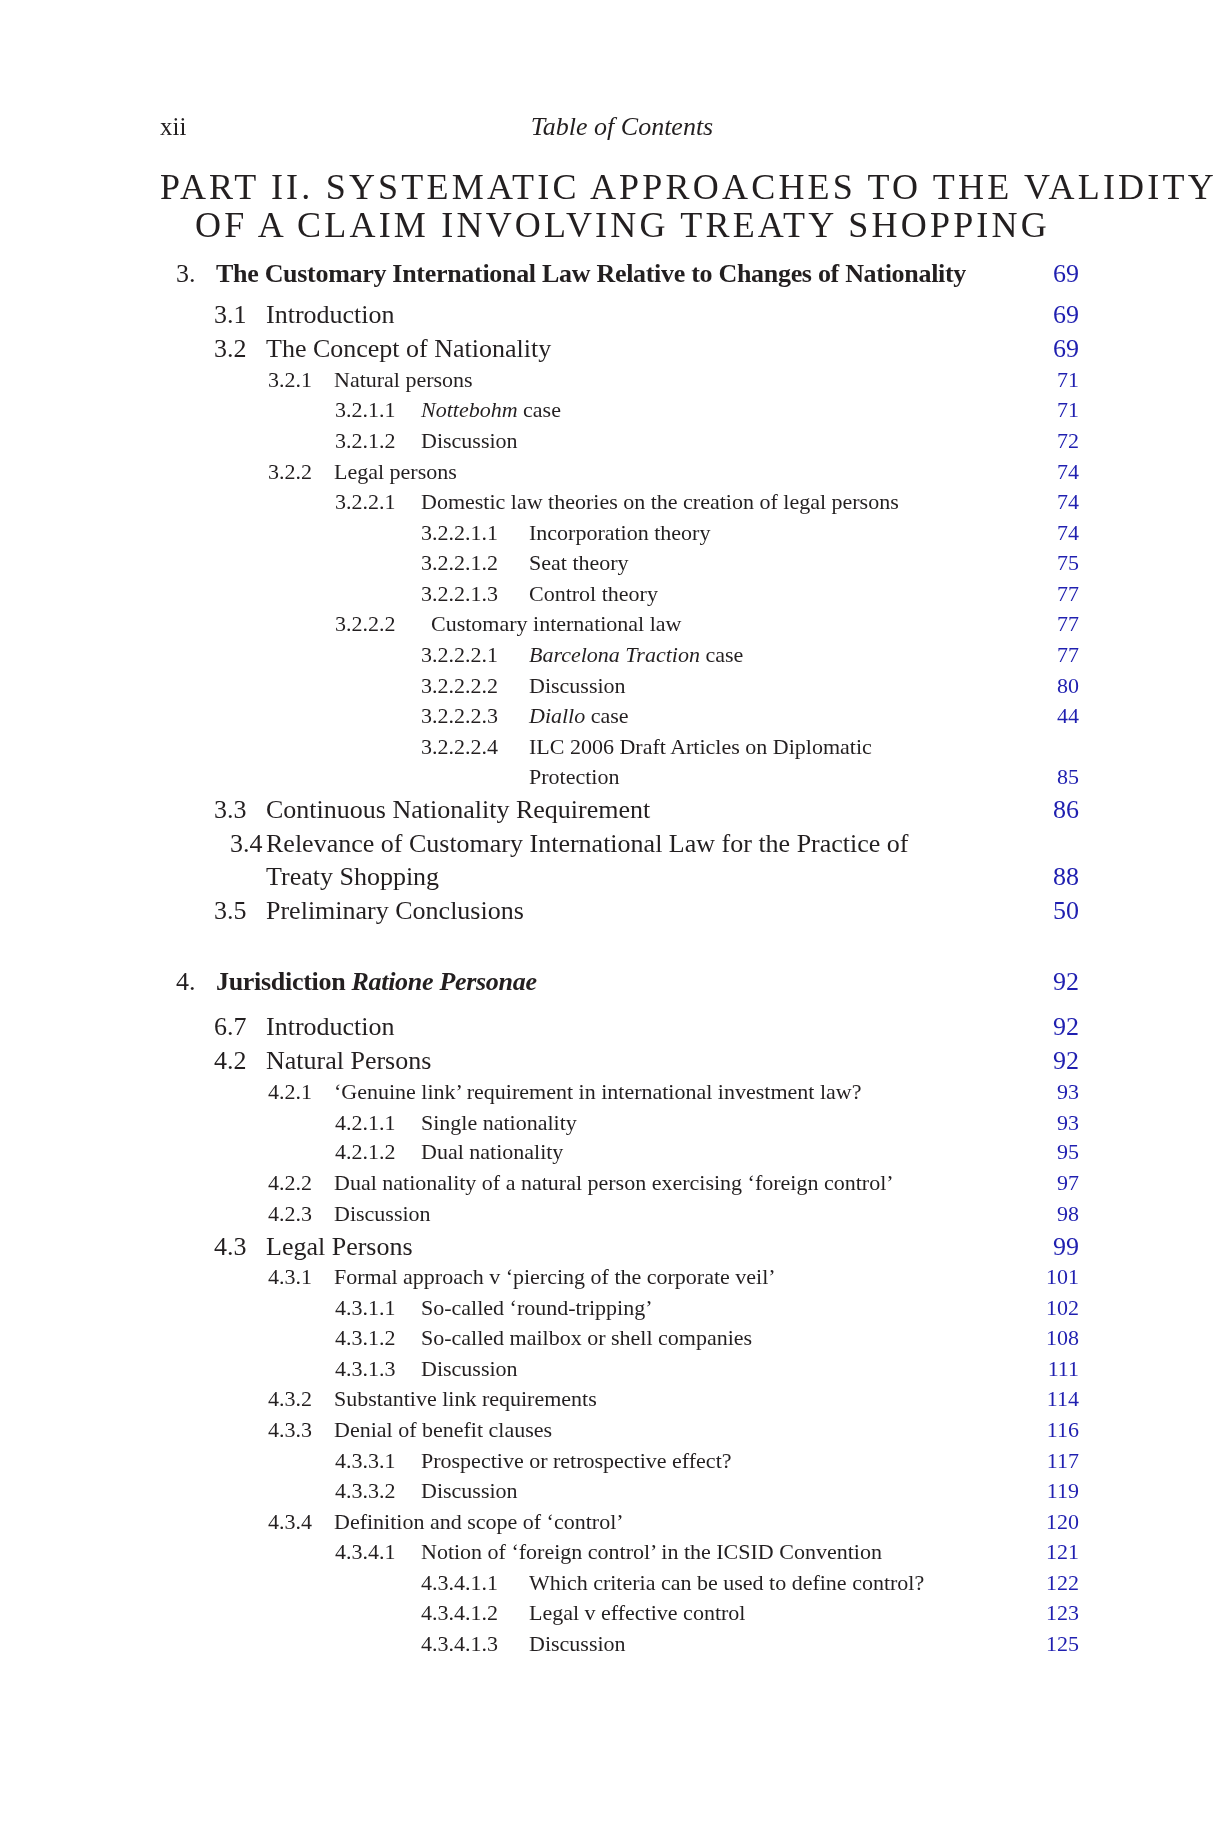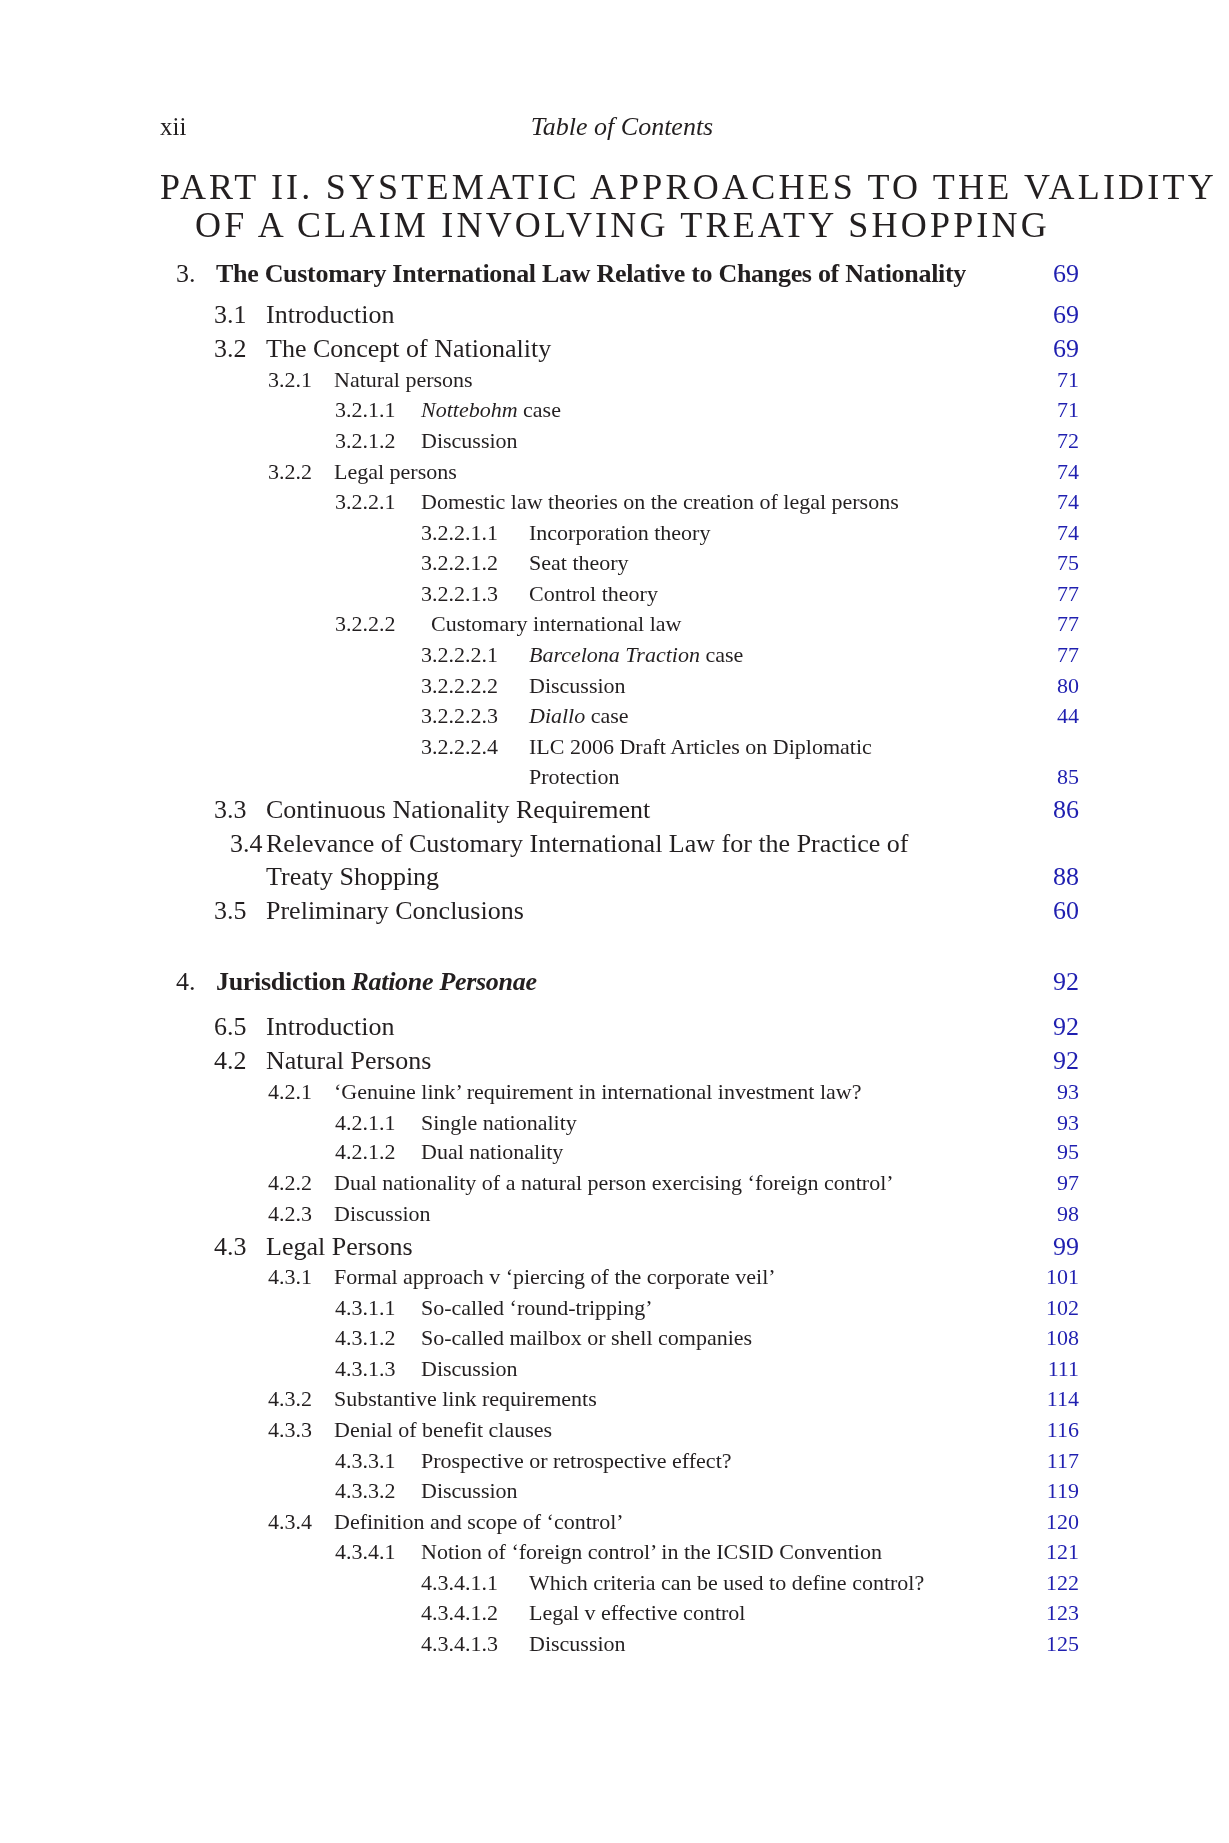--- a/index.html
+++ b/index.html
@@ -205,31 +205,31 @@
       <span class="num" style="left:230px">3.4</span>
       <span class="title" style="left:266px">Relevance of Customary International Law for the Practice of</span>
     </div>
     <div class="entry lvl2" style="top:861px">
       <span class="title" style="left:266px">Treaty Shopping</span>
       <span class="page-num" style="color: rgb(31, 31, 176);">88</span>
     </div>
     <div class="entry lvl2" style="top:895px">
       <span class="num" style="left:214px">3.5</span>
       <span class="title" style="left:266px">Preliminary Conclusions</span>
-      <span class="page-num" style="color: rgb(31, 31, 176);">60</span>
+      <span class="page-num" style="color: rgb(31, 31, 176);">50</span>
     </div>
 
     <div class="entry lvl1" style="top:966px">
       <span class="num" style="left:176px">4.</span>
       <span class="title" style="left:216px"><span>Jurisdiction </span><b class="bi">Ratione Personae</b></span>
       <span class="page-num" style="color: rgb(31, 31, 176);">92</span>
     </div>
 
     <div class="entry lvl2" style="top:1011px">
-      <span class="num" style="left:214px">6.5</span>
+      <span class="num" style="left:214px">6.7</span>
       <span class="title" style="left:266px">Introduction</span>
       <span class="page-num" style="color: rgb(31, 31, 176);">92</span>
     </div>
     <div class="entry lvl2" style="top:1045px">
       <span class="num" style="left:214px">4.2</span>
       <span class="title" style="left:266px">Natural Persons</span>
       <span class="page-num" style="color: rgb(31, 31, 176);">92</span>
     </div>
     <div class="entry lvl3" style="top:1078px">
       <span class="num" style="left:268px">4.2.1</span>

